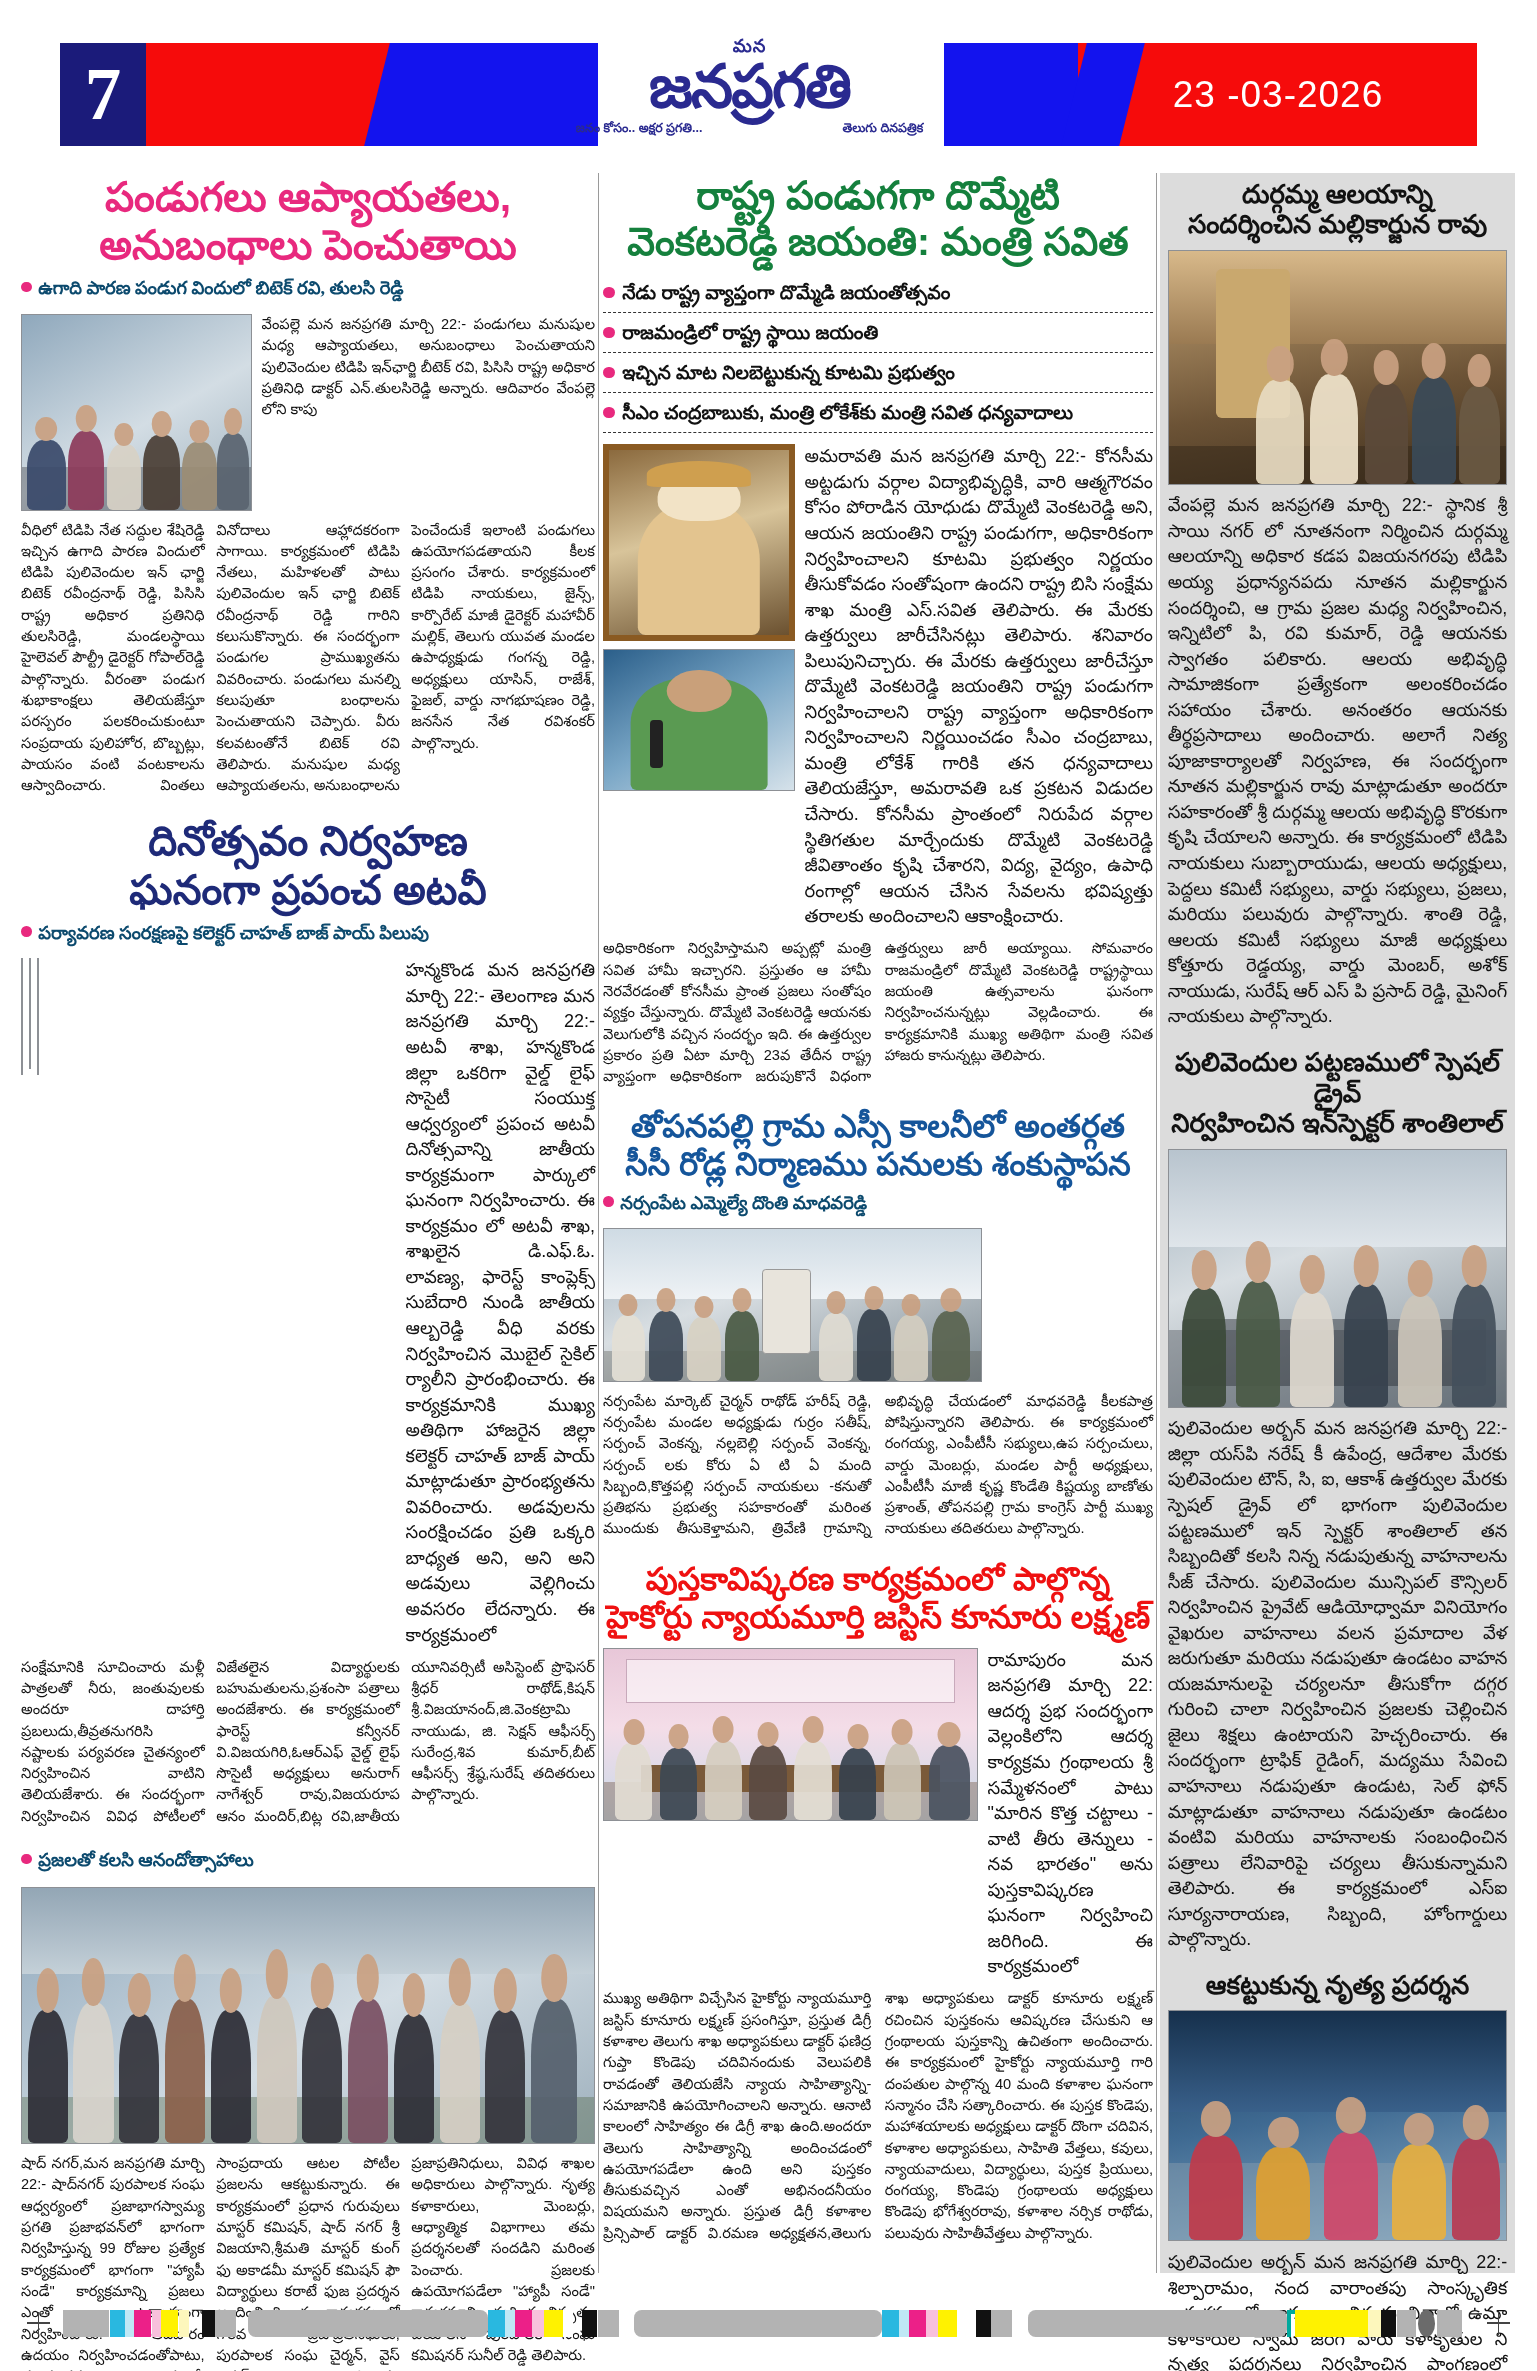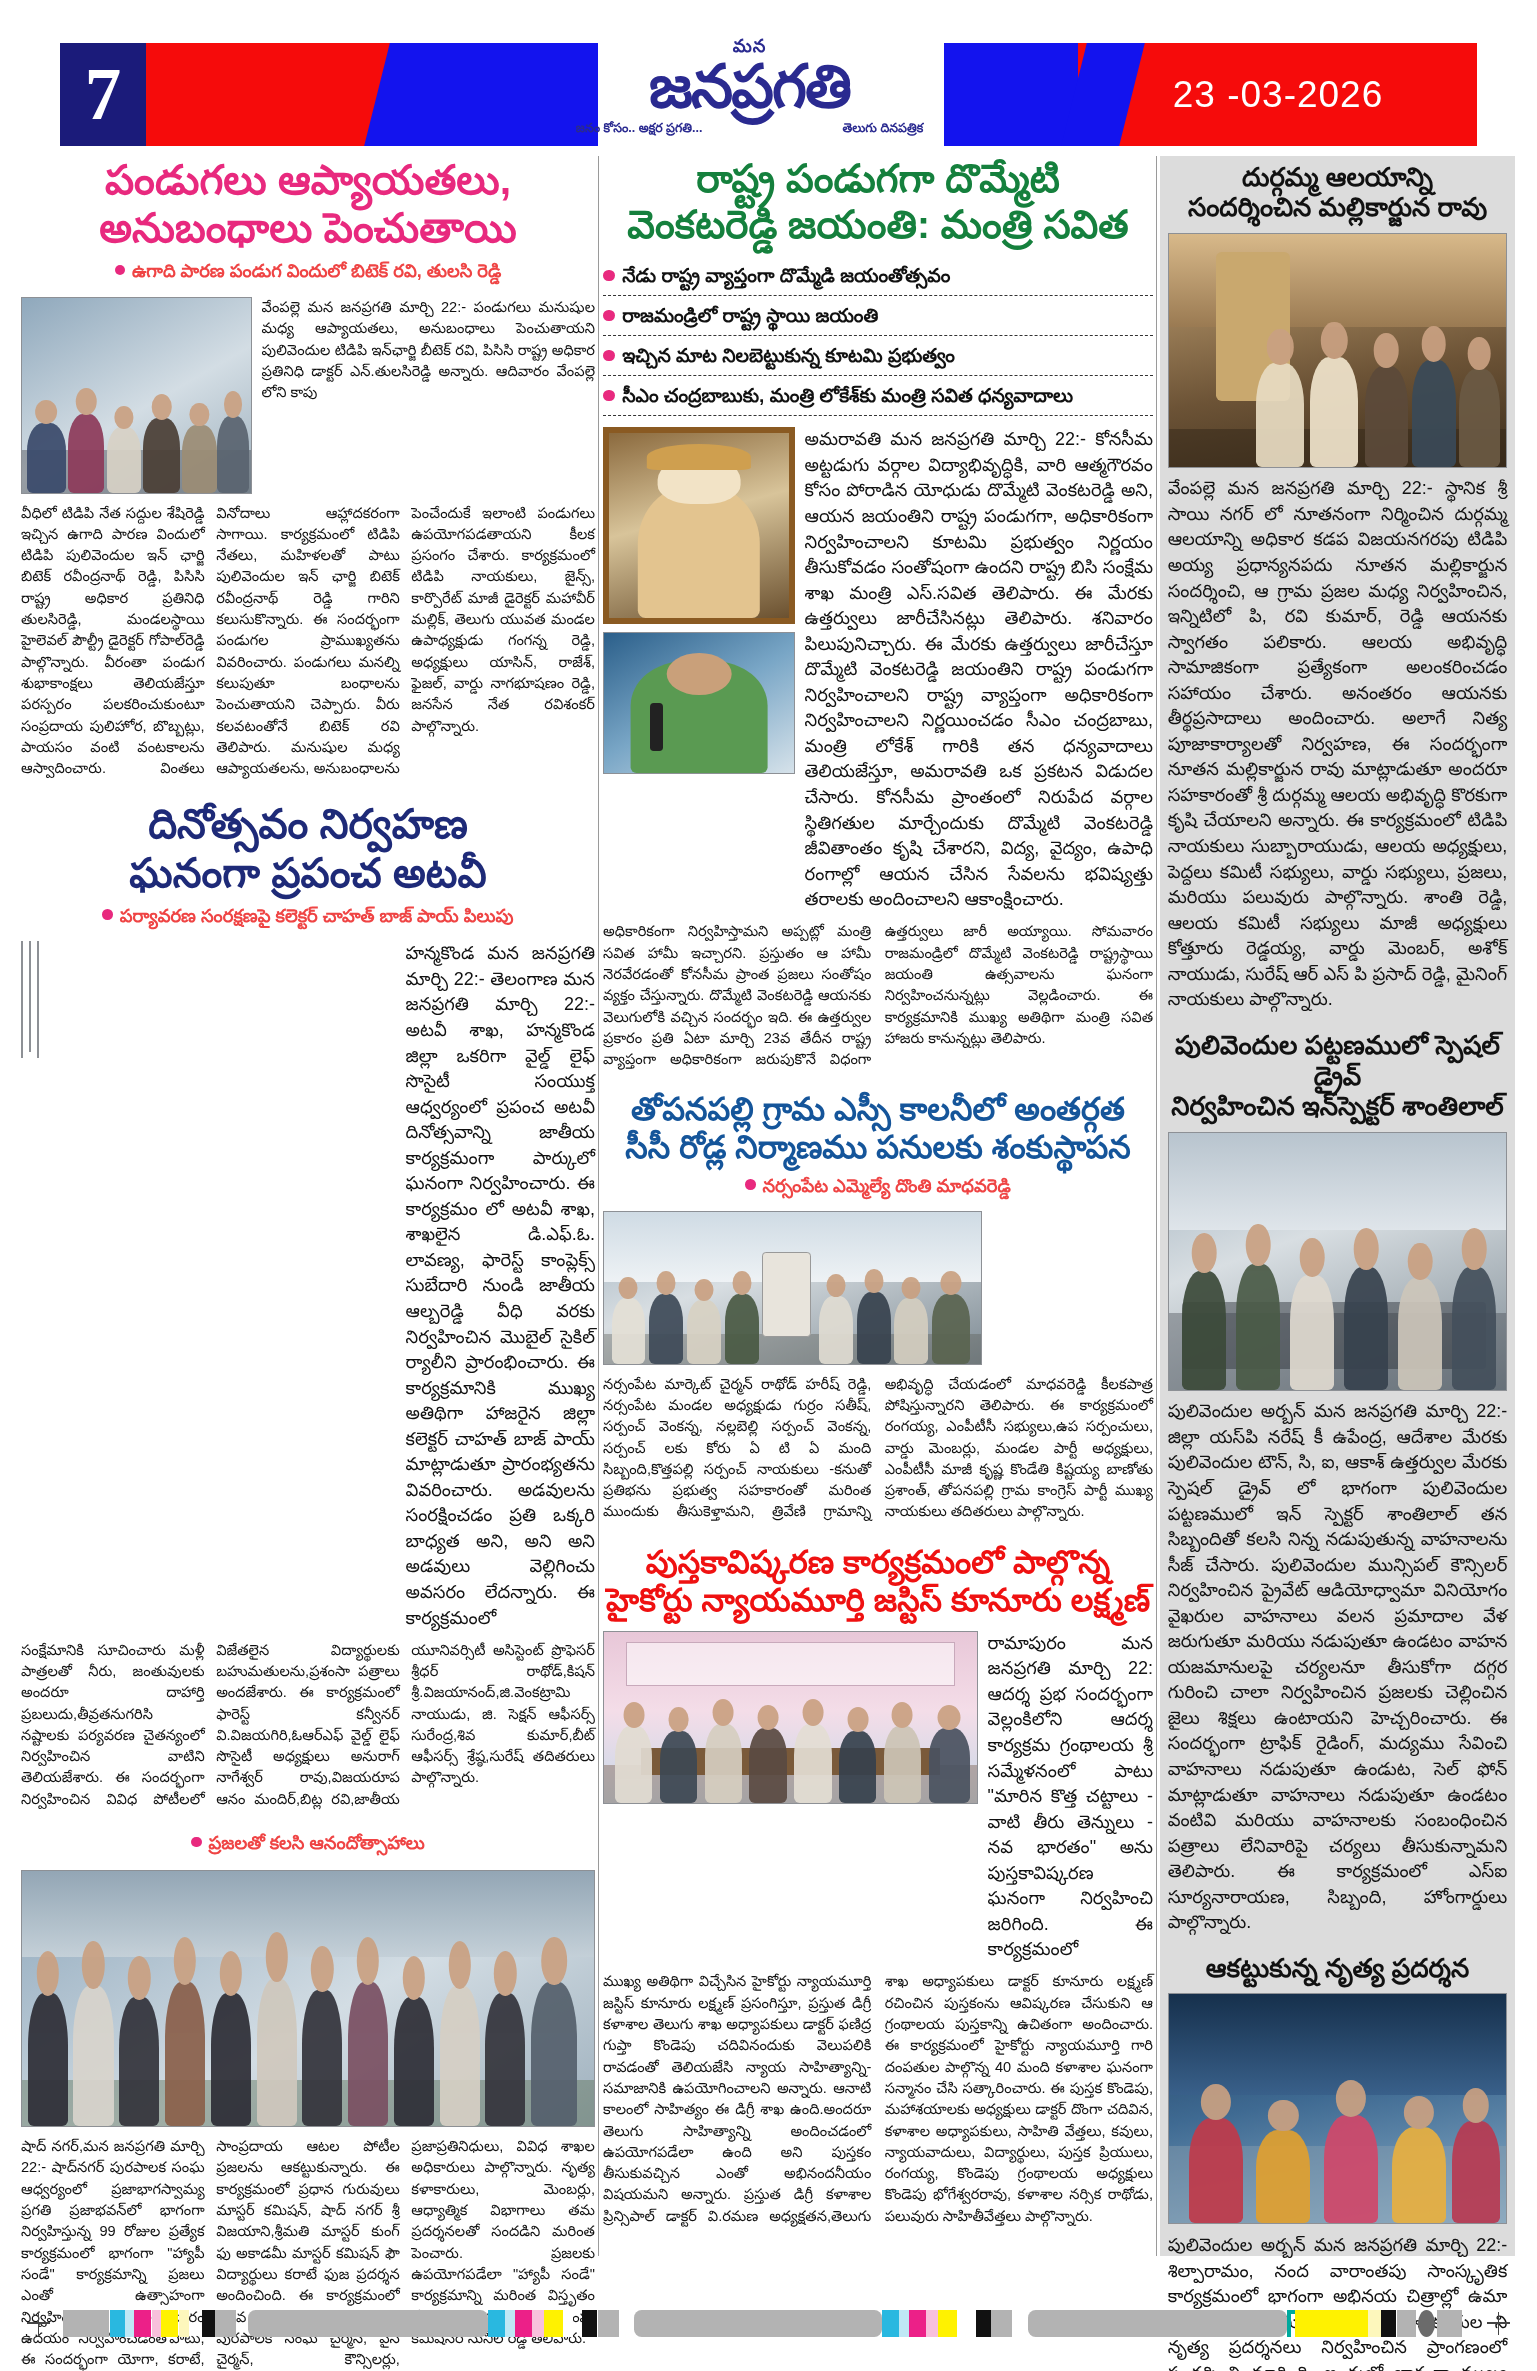--- a/index.html
+++ b/index.html
@@ -75,21 +75,21 @@
     color: #ffffff;
     font-size: 37px; font-weight: normal;
     line-height: 103px; text-align: center;
     letter-spacing: 1px;
     z-index: 7;
   }
 
   
   .page-body {
     position: absolute;
-    left: 21px; top: 156px;
+    left: 21px; top: 173px;
     width: 1495px; height: 2104px;
   }
   .col { position: absolute; top: 0; }
   .col-left   { left: 0;    width: 574px; }
   .col-mid    { left: 582px; width: 550px; }
   .col-right  { left: 1139px; width: 355px; background: #dcdcdc;
                 padding: 5.8px 7.7px 9.6px 7.7px; height: 2100px; }
 
   .vrule {
     position: absolute; top: 0; width: 1px; height: 2100px;
@@ -111,25 +111,26 @@
   .hl-blue   { color: #15559a; }
   .hl-red    { color: #ef1111; }
   .hl-black  { color: #111111; }
 
   .hl-xl { font-size: 41px; }
   .hl-lg { font-size: 39px; }
   .hl-md { font-size: 32px; }
   .hl-sm { font-size: 26px; }
 
   .subhl {
-    text-align: center;
+    text-align: left;
     font-size: 18px;
     font-weight: bold;
-    color: #ef4444;
+    color: #0c4a6e;
     margin-top: 8.6px;
+    font-family: Liberation Serif, serif;
   }
   .subhl .dot {
     display: inline-block;
     width: 10.6px; height: 10.6px;
     border-radius: 50%;
     background: #e8297e;
     margin-right: 6.7px;
     vertical-align: 1.9px;
   }
   .bulletbox { margin-top: 11.5px; }

